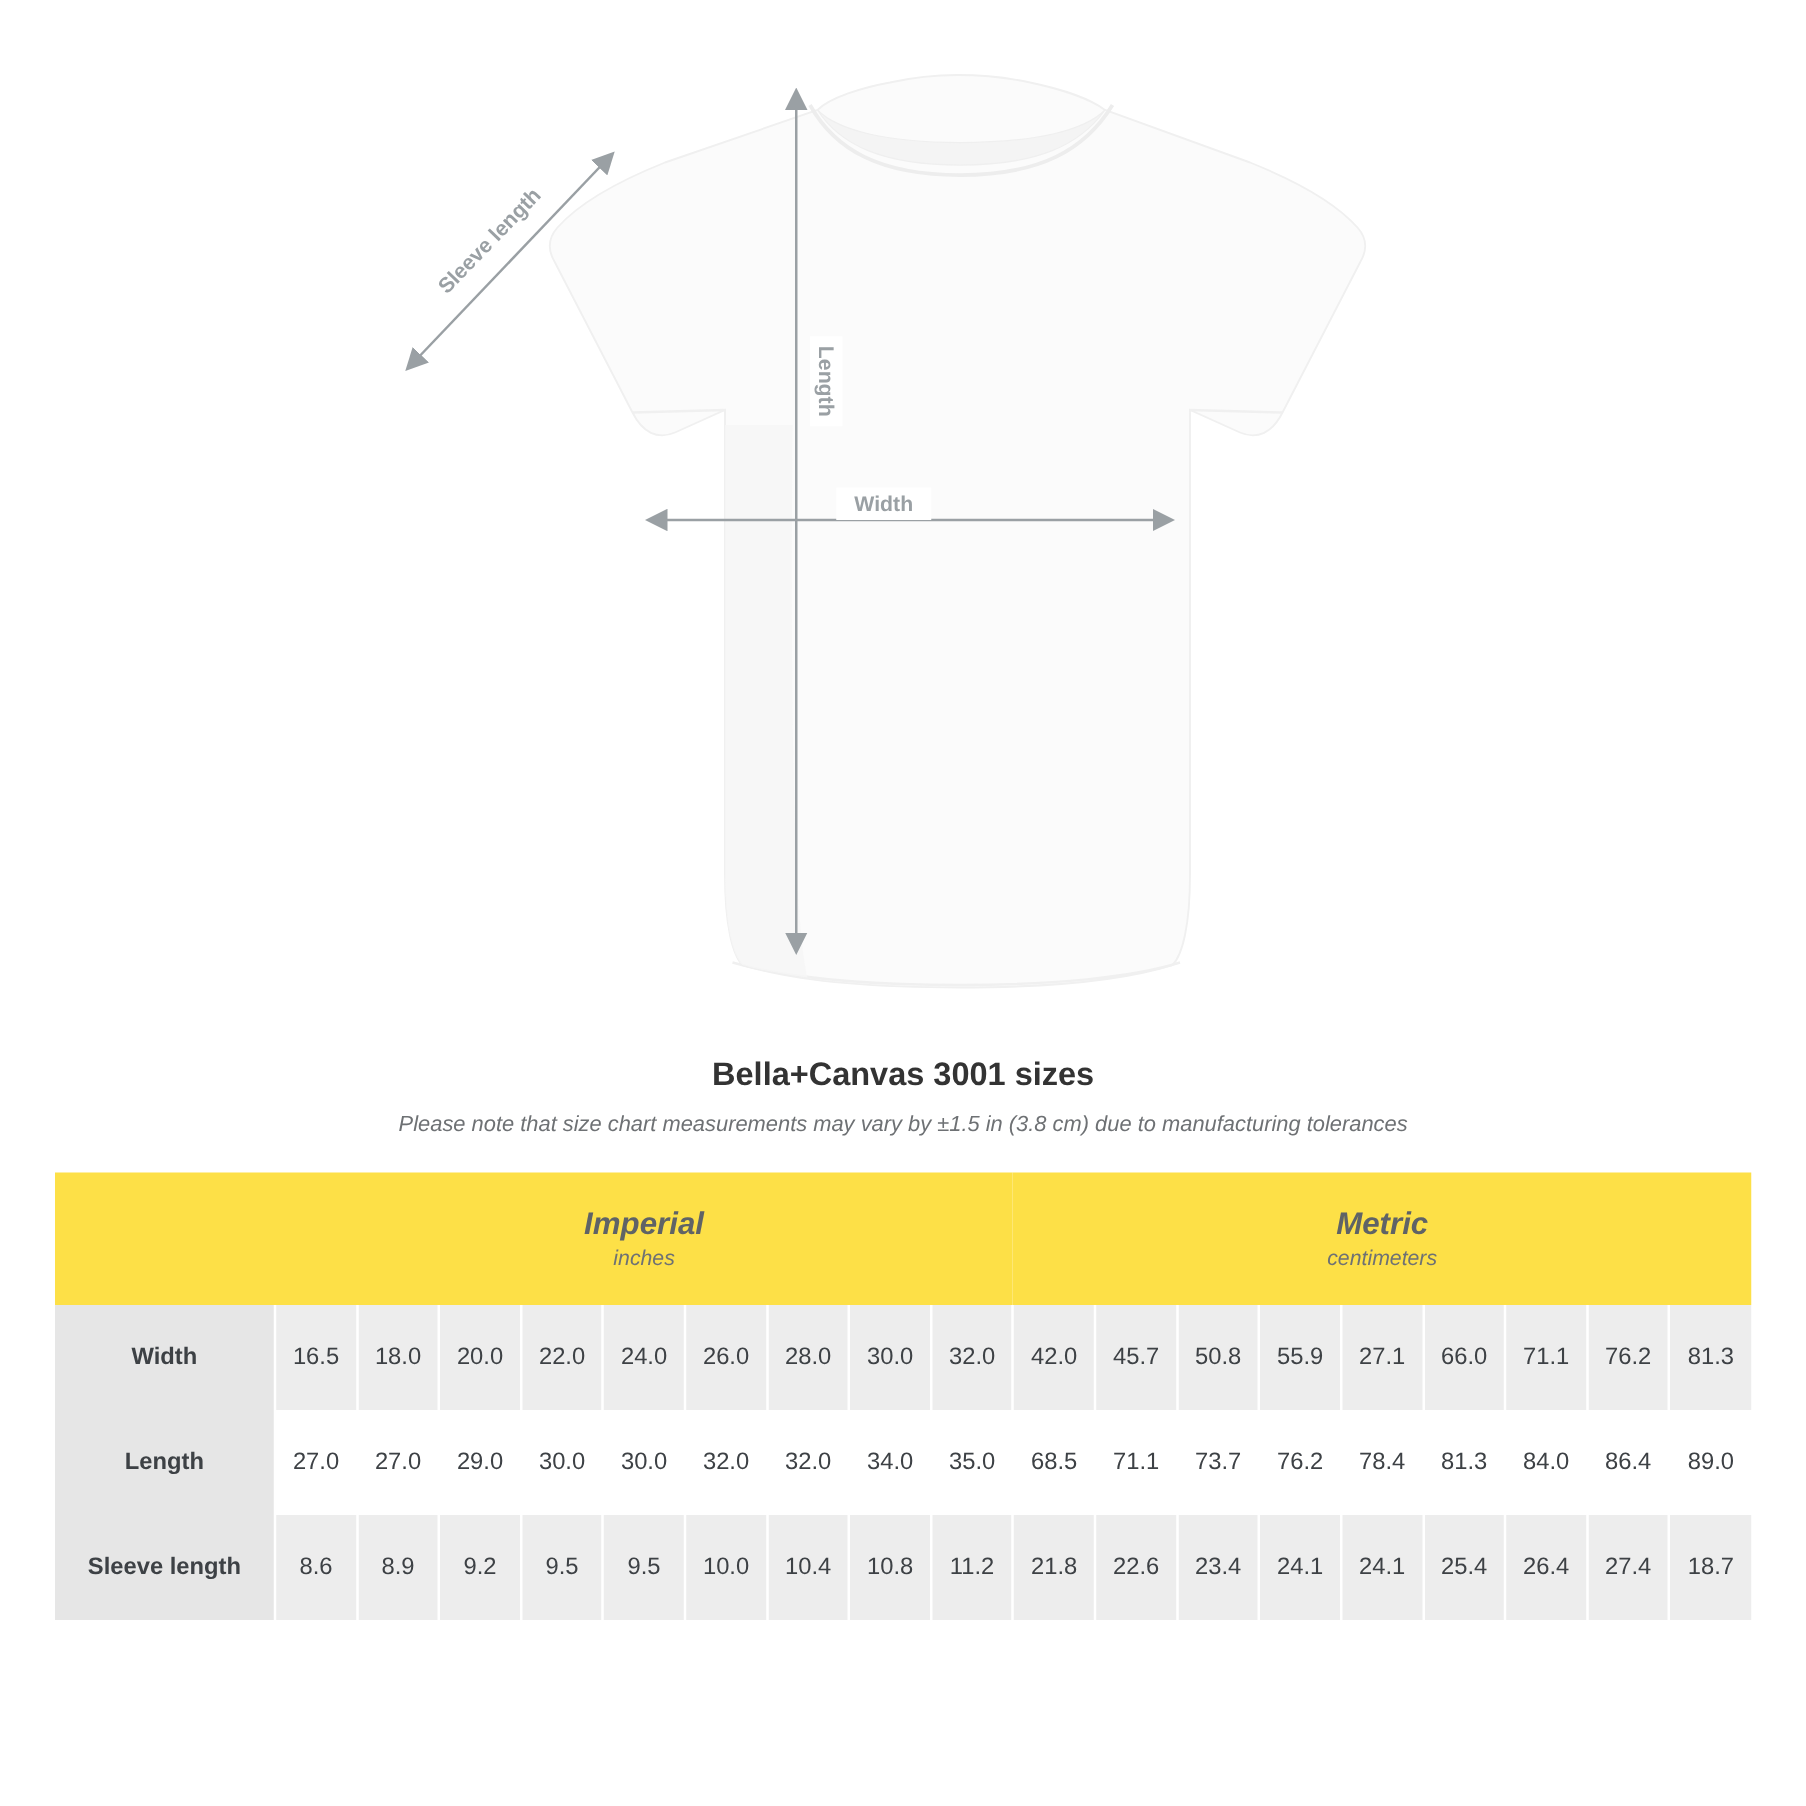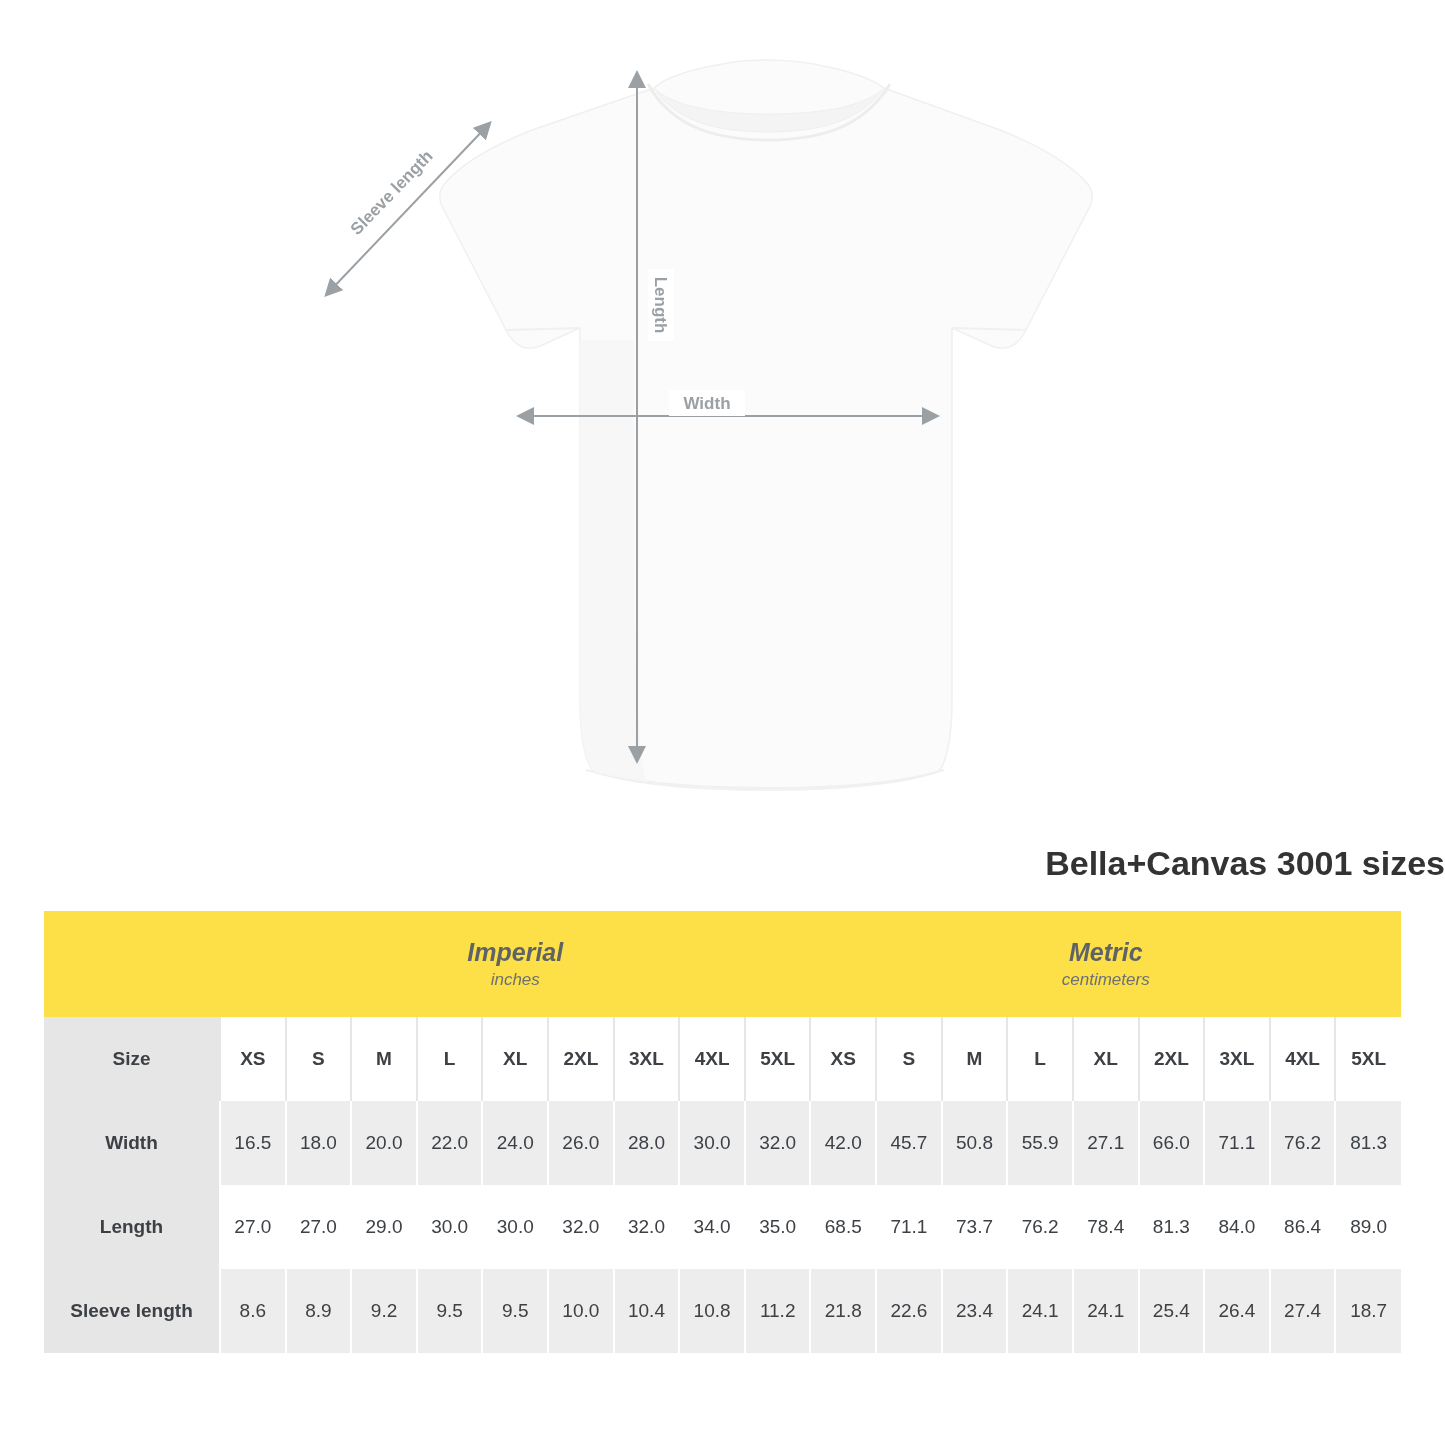--- a/index.html
+++ b/index.html
@@ -32,25 +32,24 @@
     top: 0;
     left: 0;
   }
 
   
   .heading {
     text-align: center;
     margin-top: 14px;
   }
   .chart-title {
-    font-size: 34px;
+    font-size: 26px;
     font-weight: bold;
     color: #333333;
     letter-spacing: 0px;
-    text-align: right;
   }
   .chart-note {
     font-size: 17.5px;
     font-style: italic;
     color: #6e7174;
     margin-top: 14px;
   }
 
   
   .table-wrap {
@@ -193,60 +192,40 @@
       </g>
       <g transform="translate(707,404)">
         <rect x="-38" y="-14" width="76" height="26" fill="#ffffff"></rect>
         <text class="label-text" x="0" y="5" text-anchor="middle">Width</text>
       </g>
     </svg>
   </div>
 
   <div class="heading">
     <div class="chart-title">Bella+Canvas 3001 sizes</div>
+    <div class="chart-note">Please note that size chart measurements may vary by ±1.5 in (3.8 cm) due to manufacturing tolerances</div>
   </div>
 
   <div class="table-wrap">
     <table class="size-table">
       <colgroup>
         <col style="width:176px">
         <col span="18">
       </colgroup>
       <thead>
         <tr class="unit-head">
           <td></td>
           <td colspan="9">
             <div class="unit-name">Imperial</div>
             <div class="unit-sub">inches</div>
           </td>
           <td colspan="9">
             <div class="unit-name">Metric</div>
             <div class="unit-sub">centimeters</div>
           </td>
-        </tr>
-        <tr class="size-row">
-          <th class="row-head-cell rowlabel">Size</th>
-          <th class="colhead sep">XS</th>
-          <th class="colhead sep">S</th>
-          <th class="colhead sep">M</th>
-          <th class="colhead sep">L</th>
-          <th class="colhead sep">XL</th>
-          <th class="colhead sep">2XL</th>
-          <th class="colhead sep">3XL</th>
-          <th class="colhead sep">4XL</th>
-          <th class="colhead sep">5XL</th>
-          <th class="colhead sep">XS</th>
-          <th class="colhead sep">S</th>
-          <th class="colhead sep">M</th>
-          <th class="colhead sep">L</th>
-          <th class="colhead sep">XL</th>
-          <th class="colhead sep">2XL</th>
-          <th class="colhead sep">3XL</th>
-          <th class="colhead sep">4XL</th>
-          <th class="colhead sep">5XL</th>
         </tr>
       </thead>
       <tbody>
         <tr class="data-row row-alt">
           <th class="row-head-cell rowlabel">Width</th>
           <td class="cell sep">16.5</td>
           <td class="cell sep">18.0</td>
           <td class="cell sep">20.0</td>
           <td class="cell sep">22.0</td>
           <td class="cell sep">24.0</td>

